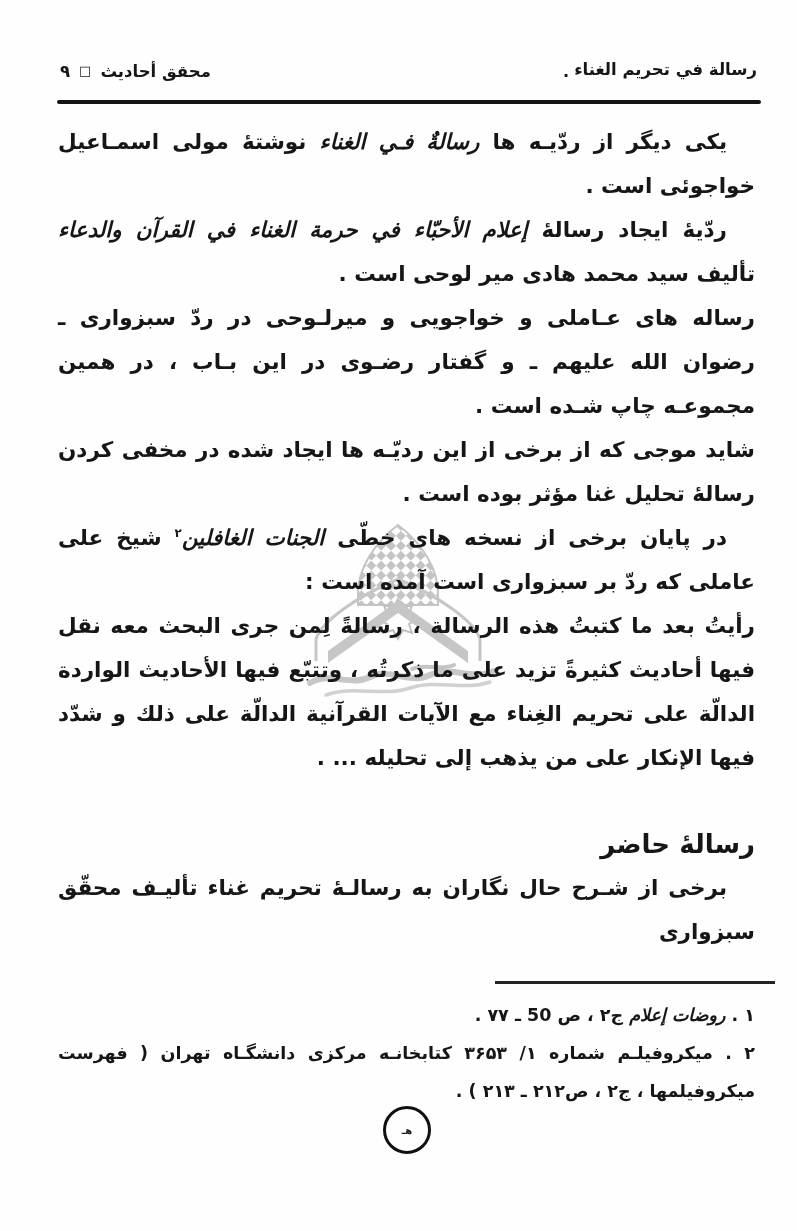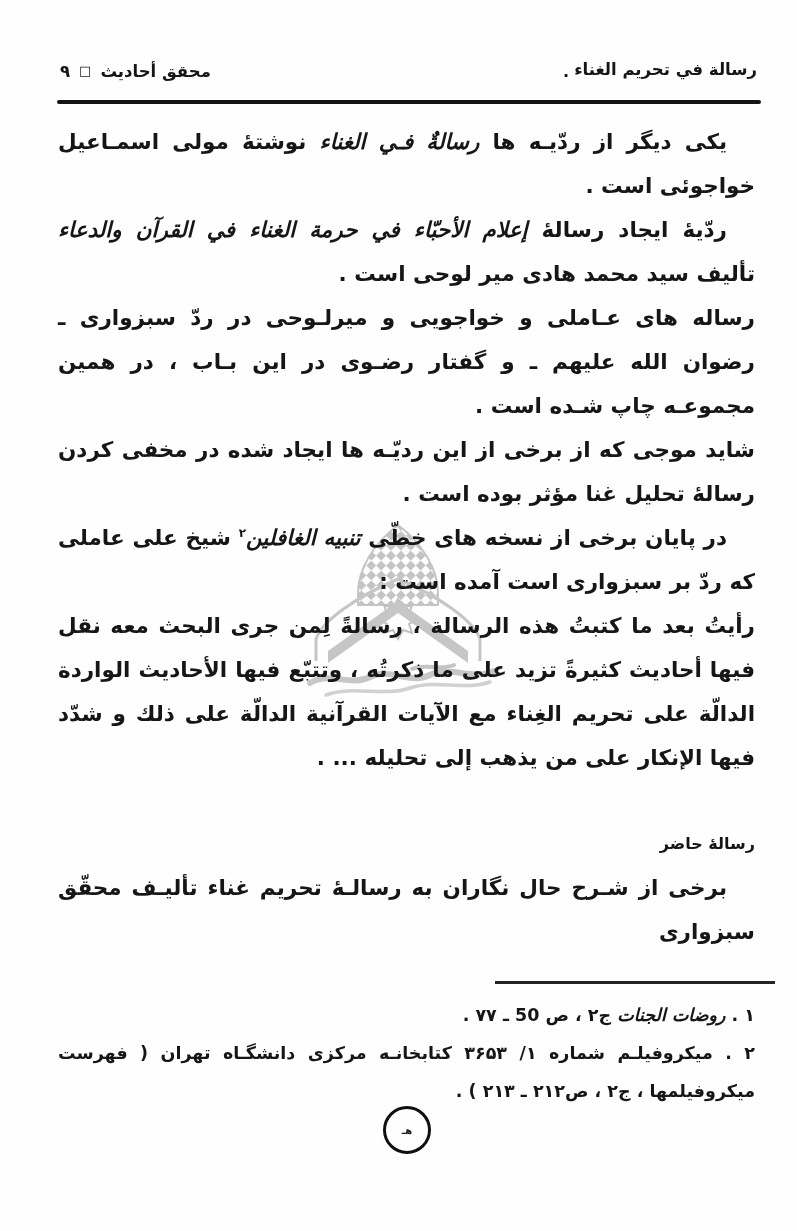--- a/index.html
+++ b/index.html
@@ -22,21 +22,21 @@
   .head-rule{position:absolute;top:100px;left:57px;right:36px;height:4px;
              background:#141414;border-radius:2px;z-index:2;}
   
   .body-text{position:absolute;top:120px;left:58px;right:42px;
              direction:rtl;text-align:justify;
              font-size:21.5px;line-height:44px;font-weight:bold;z-index:1;}
   .body-text p{margin:0;}
   .indent{text-indent:28px;}
   .book-title{font-style:italic;margin-top:22px;}
   sup.fn-ref{font-size:12px;line-height:0;vertical-align:super;font-weight:bold;}
-  .section-heading{font-size:16px;font-weight:bold;margin:42px 0 0 0;line-height:44px;}
+  .section-heading{font-size:26px;font-weight:bold;margin:42px 0 0 0;line-height:44px;}
   
   .fn-sep{position:absolute;top:981px;right:22px;width:280px;height:3px;
           background:#242424;z-index:2;}
   .footnotes{position:absolute;top:996px;left:58px;right:42px;direction:rtl;
              text-align:justify;font-size:17.5px;line-height:38px;
              font-weight:bold;z-index:1;}
   .footnotes p{margin:0;}
   
   .catchword{position:absolute;left:383px;top:1106px;width:42px;height:42px;
              border:3.5px solid #101010;border-radius:50%;
@@ -93,32 +93,32 @@
   <main class="body-text">
 
     <p class="indent"><span>یکی دیگر از ردّیـه ها </span><span class="book-title">رسالةٌ فـي الغناء</span><span> نوشتهٔ مولی اسمـاعیل خواجوئی است .</span></p>
 
     <p class="indent"><span>ردّیهٔ ایجاد رسالهٔ </span><span class="book-title">إعلام الأحبّاء في حرمة الغناء في القرآن والدعاء</span><span> تألیف سید محمد هادی میر لوحی است .</span></p>
 
     <p><span>رساله های عـاملی و خواجویی و میرلـوحی در ردّ سبزواری ـ رضوان الله علیهم ـ و گفتار رضـوی در این بـاب ، در همین مجموعـه چاپ شـده است .</span></p>
 
     <p><span>شاید موجی که از برخی از این ردیّـه ها ایجاد شده در مخفی کردن رسالهٔ تحلیل غنا  مؤثر بوده است .</span></p>
 
-    <p class="indent"><span>در پایان برخی از نسخه های خطّی </span><span class="book-title">تنبیه الغافلین</span><sup class="fn-ref">۲</sup><span> شیخ علی عاملی که ردّ بر سبزواری است آمده است :</span></p>
+    <p class="indent"><span>در پایان برخی از نسخه های خطّی </span><span class="book-title">الجنات الغافلین</span><sup class="fn-ref">۲</sup><span> شیخ علی عاملی که ردّ بر سبزواری است آمده است :</span></p>
 
     <p><span>رأیتُ بعد ما کتبتُ هذه الرسالة ، رسالةً لِمن جری البحث معه نقل فیها أحادیث کثیرةً تزید علی ما ذکرتُه ، وتتبّع فیها الأحادیث الواردة الدالّة علی تحریم الغِناء مع الآیات القرآنیة الدالّة علی ذلك و شدّد فیها الإنکار علی من یذهب إلی تحلیله ... .</span></p>
 
     <h2 class="section-heading">رسالهٔ حاضر</h2>
 
     <p class="indent"><span>برخی از شـرح حال نگاران به رسالـهٔ تحریم غناء تألیـف محقّق سبزواری</span></p>
   </main>
 
   <div class="fn-sep"></div>
   <div class="footnotes">
-    <p><span>۱ . </span><span class="book-title">روضات الجنات</span><span> ج۲ ، ص 50 ـ ۷۷ .</span></p>
+    <p><span>۱ . </span><span class="book-title">روضات إعلام</span><span> ج۲ ، ص 50 ـ ۷۷ .</span></p>
     <p><span>۲ . </span><span>میکروفیلـم شماره ۱/ ۳۶۵۳ کتابخانـه مرکزی دانشگـاه تهران ( فهرست میکروفیلمها ، ج۲ ، ص۲۱۲ ـ ۲۱۳ ) .</span></p>
   </div>
 
   <div class="catchword">
     <span>هـ</span>
   </div>
 
 </div>
 
 </body></html>

